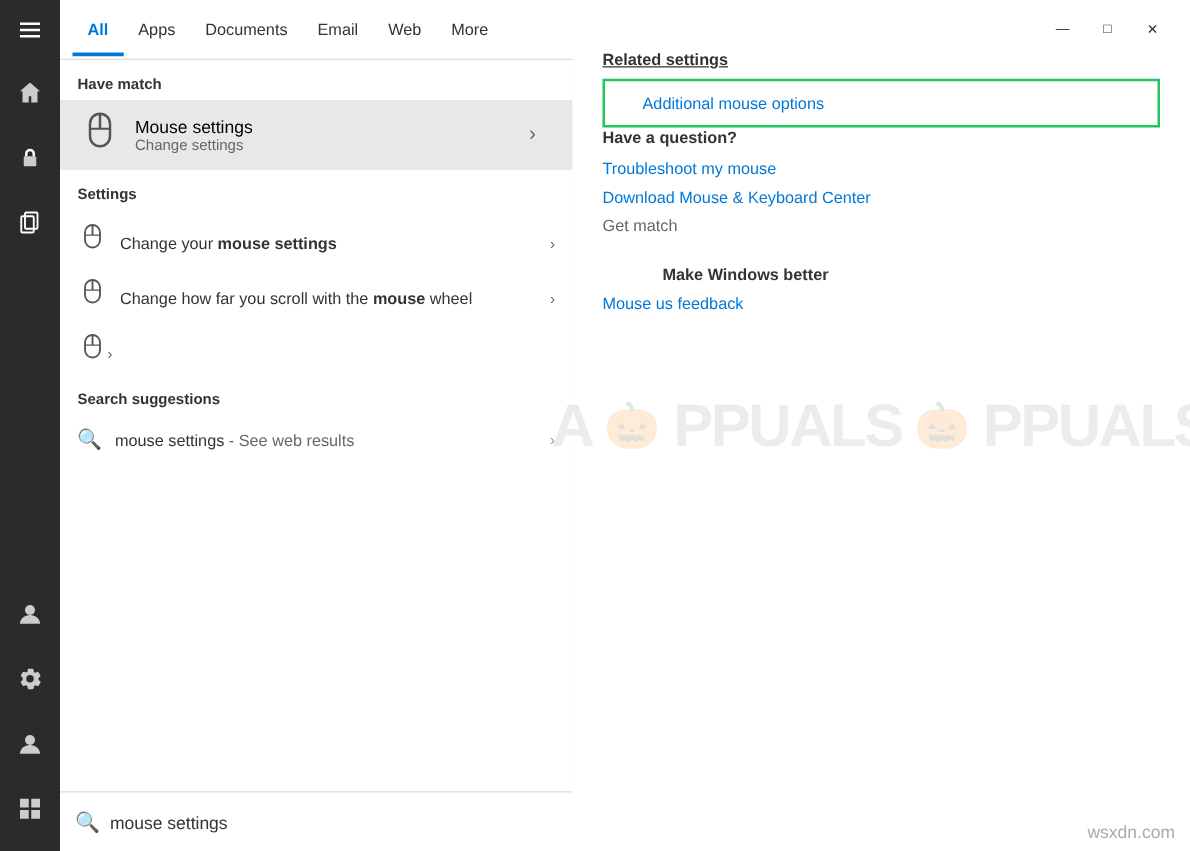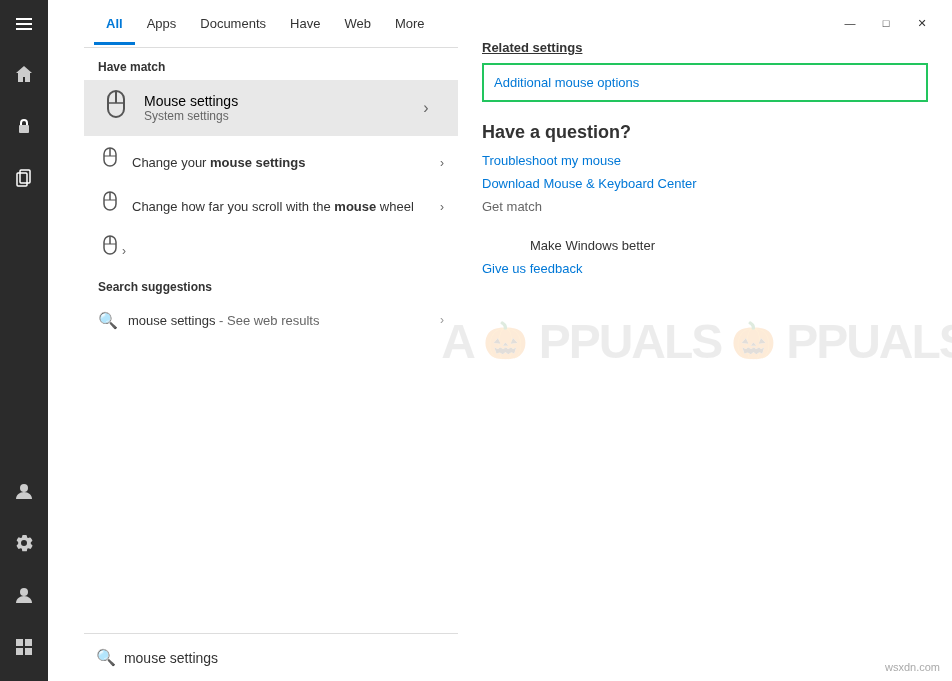--- a/index.html
+++ b/index.html
@@ -45,21 +45,20 @@
     }
 
     
     .search-results {
       width: 410px;
       height: 681px;
       background: white;
       flex-shrink: 0;
       display: flex;
       flex-direction: column;
-      padding-left: 36px;
     }
 
     
     .tabs {
       display: flex;
       align-items: center;
       border-bottom: 1px solid #ddd;
       padding: 0 10px;
       height: 48px;
       background: white;
@@ -259,30 +258,29 @@
     .related-settings-label {
       font-size: 13px;
       font-weight: 600;
       color: #333;
       margin-bottom: 8px;
       margin-top: 20px;
       text-decoration: underline;
     }
     .additional-mouse-options {
       border: 2px solid #22c55e;
-      padding: 10px 10px;
+      padding: 10px 30px;
       font-size: 13px;
       color: #0078d7;
       cursor: pointer;
       display: inline-block;
-      margin-bottom: 20px;
     }
 
     .have-question {
-      font-size: 18px;
+      font-size: 13px;
       font-weight: 600;
       color: #333;
       margin-bottom: 10px;
     }
     .right-link {
       font-size: 13px;
       color: #0078d7;
       cursor: pointer;
       margin-bottom: 8px;
       display: block;
@@ -290,21 +288,21 @@
     .right-link-gray {
       font-size: 13px;
       color: #666;
       cursor: pointer;
       margin-bottom: 8px;
       display: block;
     }
 
     .make-better {
       font-size: 13px;
-      font-weight: 400;
+      font-weight: 700;
       color: #333;
       margin-top: 16px;
       margin-bottom: 8px;
       padding-left: 48px;
     }
   </style>
 </head>
 <body>
 
 <div class="sidebar">
@@ -360,41 +358,42 @@
     </div>
   </div>
 </div>
 
 <div class="search-results">
 
   <div class="tabs">
     <div class="tab active">All</div>
     <div class="tab">Apps</div>
     <div class="tab">Documents</div>
-    <div class="tab">Have</div>
+    <div class="tab">Email</div>
     <div class="tab">Web</div>
     <div class="tab">More</div>
   </div>
 
   <div class="section-label">Have match</div>
   <div class="best-match-item">
     <div class="best-match-icon">
       <svg width="32" height="38" viewBox="0 0 32 38" fill="none">
         <rect x="8" y="2" width="16" height="26" rx="8" stroke="#555" stroke-width="2"></rect>
         <line x1="16" y1="2" x2="16" y2="14" stroke="#555" stroke-width="2"></line>
         <line x1="8" y1="14" x2="24" y2="14" stroke="#555" stroke-width="1.5"></line>
       </svg>
     </div>
     <div class="best-match-text">
       <div class="best-match-title">Mouse settings</div>
-      <div class="best-match-subtitle">System settings</div>
+      <div class="best-match-subtitle">Change settings</div>
     </div>
     <div class="best-match-arrow">›</div>
   </div>
 
+  <div class="section-label">Settings</div>
 
   <div class="settings-item">
     <div class="settings-item-icon">
       <svg width="18" height="22" viewBox="0 0 18 22" fill="none">
         <rect x="3" y="1" width="12" height="18" rx="6" stroke="#555" stroke-width="1.5"></rect>
         <line x1="9" y1="1" x2="9" y2="9" stroke="#555" stroke-width="1.5"></line>
         <line x1="3" y1="9" x2="15" y2="9" stroke="#555" stroke-width="1"></line>
       </svg>
     </div>
     <div class="settings-item-text">Change your <b>mouse settings</b></div>
@@ -458,16 +457,16 @@
 
   <div class="related-settings-label">Related settings</div>
   <div class="additional-mouse-options">Additional mouse options</div>
 
   <div class="have-question">Have a question?</div>
   <a class="right-link">Troubleshoot my mouse</a>
   <a class="right-link">Download Mouse &amp; Keyboard Center</a>
   <a class="right-link-gray">Get match</a>
 
   <div class="make-better">Make Windows better</div>
-  <a class="right-link">Give us feedback</a>
-
-  <div style="position:absolute;bottom:8px;right:12px;font-size:11px;color:#aaa;margin-left:44px;">wsxdn.com</div>
+  <a class="right-link">Mouse us feedback</a>
+
+  <div style="position:absolute;bottom:8px;right:12px;font-size:14px;color:#aaa;margin-left:44px;">wsxdn.com</div>
 </div>
 
 </body></html>

